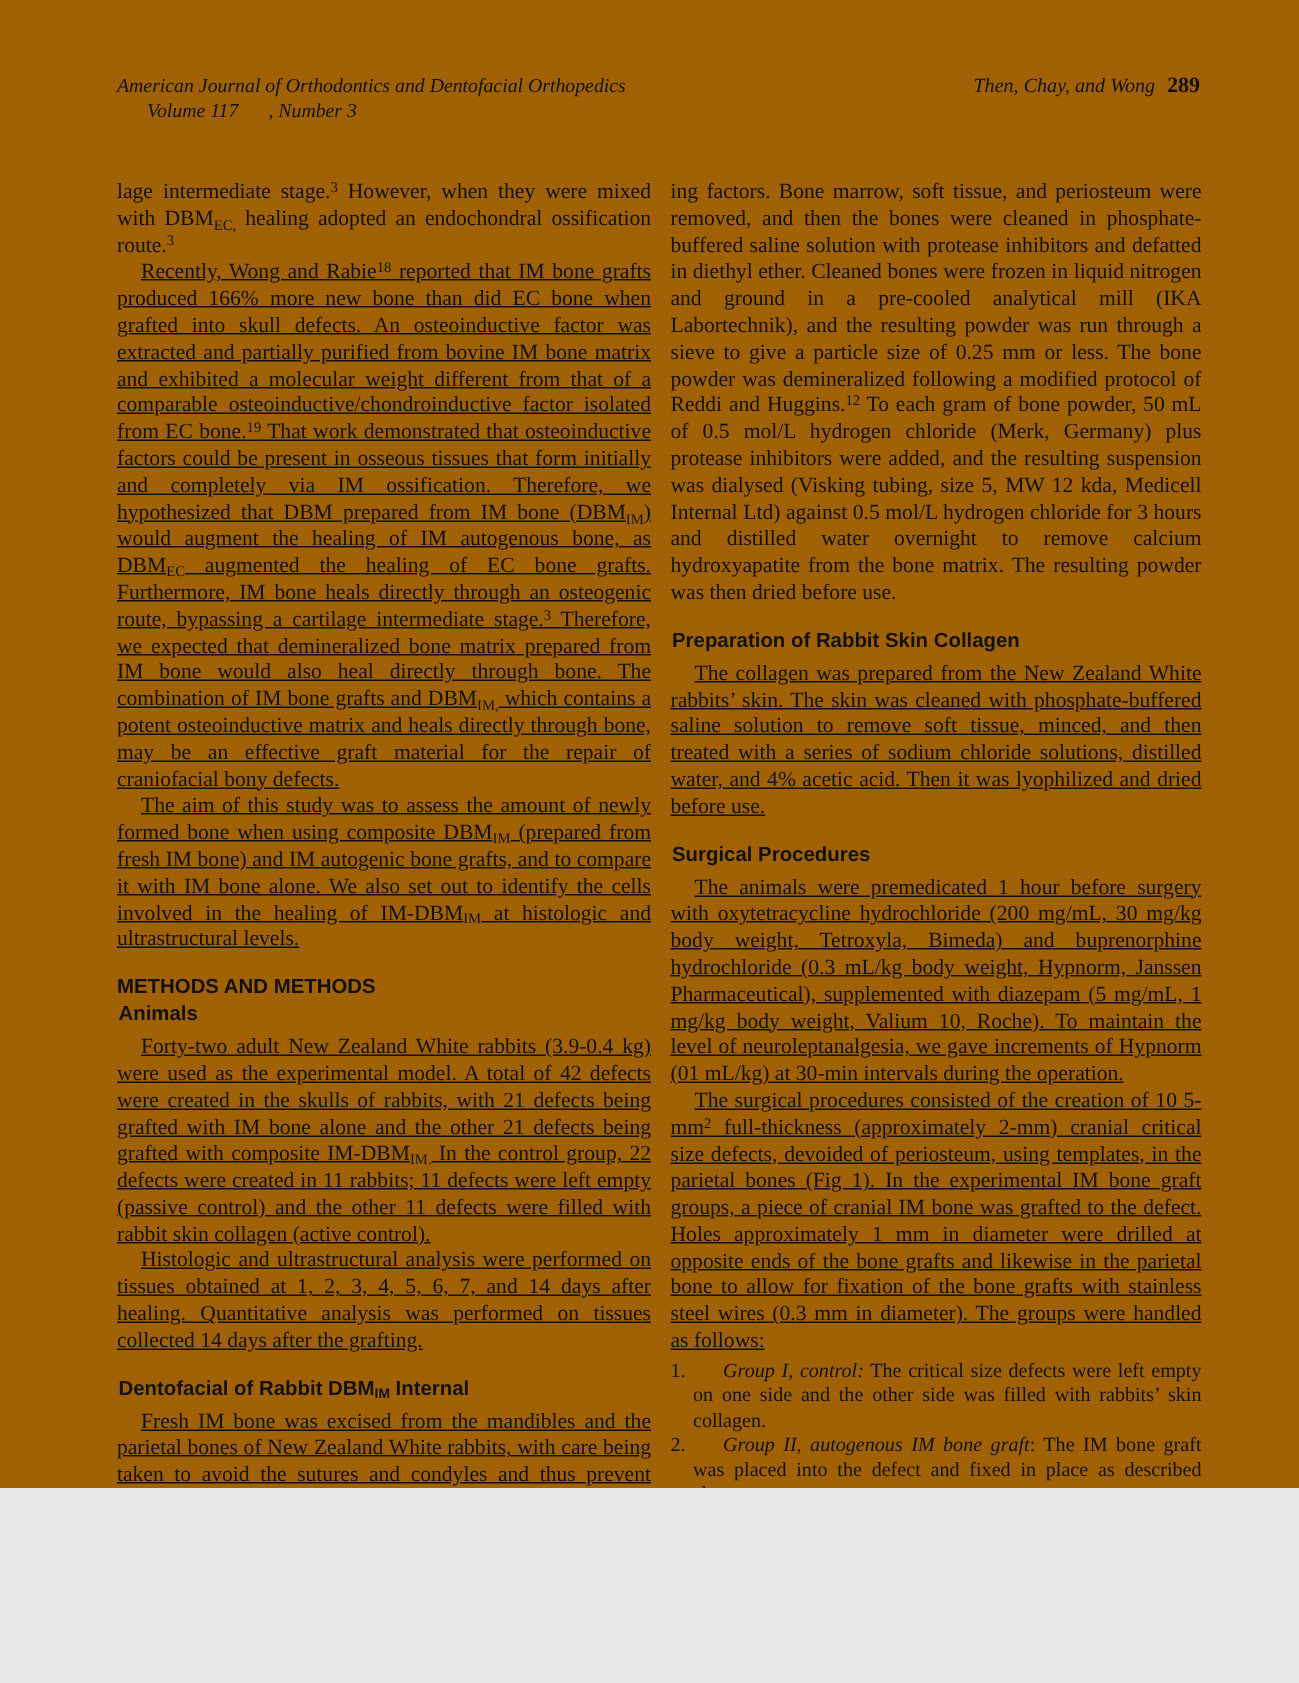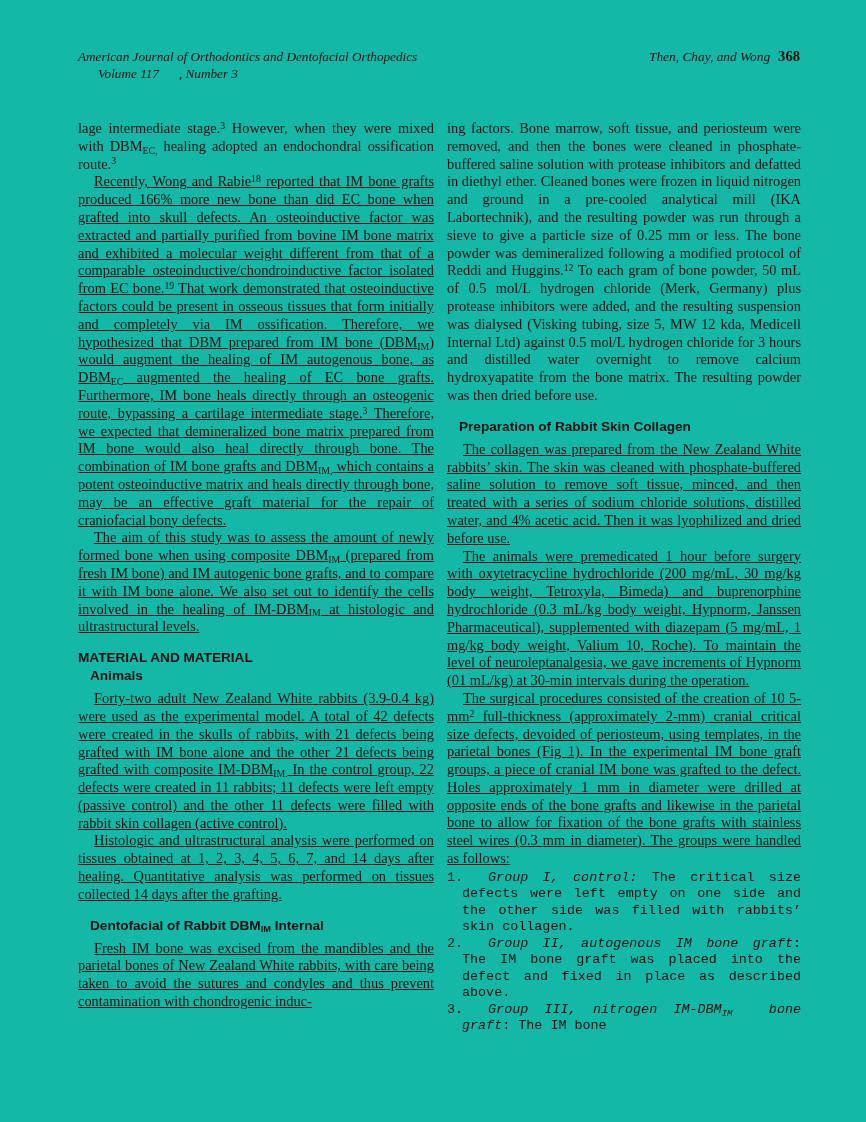--- a/index.html
+++ b/index.html
@@ -1,19 +1,19 @@
 <!DOCTYPE html>
 <html><head>
 <meta charset="utf-8">
 <style>
   html,body{margin:0;padding:0;background:#e8e8e8;}
   .page{
     position:relative;
-    width:866px;height:1122px;
-    background:#14b8a6;
+    width:866px;height:992px;
+    background:#a16207;
     margin:0 auto;
     overflow:hidden;
     font-family:"Liberation Serif","DejaVu Serif",serif;
     color:#111111;
   }
   
   .hdr-left{
     position:absolute;left:78px;top:48px;width:420px;
     font-style:italic;font-size:13.2px;line-height:17px;
   }
@@ -34,66 +34,67 @@
   p.body{margin:0;}
   p.indent{text-indent:16px;text-decoration:underline;}
   .h2{
     font-family:"Liberation Sans","DejaVu Sans",sans-serif;
     font-weight:bold;font-size:13.6px;line-height:17px;
     margin:13px 0 0 0;text-align:left;
   }
   .h3{
     font-family:"Liberation Sans","DejaVu Sans",sans-serif;
     font-weight:bold;font-size:13.6px;line-height:17px;
-    margin:13px 0 6px 12px;text-align:left;
+    margin:13px 0 6px 1px;text-align:left;
   }
   .h3.tight{margin-top:1px;}
   
   .seg-sup{position:relative;top:-0.42em;font-size:68%;line-height:0;}
   .seg-sub{position:relative;top:0.30em;font-size:68%;line-height:0;}
   .seg-i{font-style:italic;margin-left:20px;}
   .seg-i-sub{font-style:italic;position:relative;top:0.30em;font-size:68%;line-height:0;}
   
-  .glist{margin-top:2px;font-family:Liberation Mono, monospace;}
+  .glist{margin-top:2px;}
   .list-item{
     font-size:13.4px;line-height:16.5px;
     padding-left:15px;text-indent:-15px;
     text-align:justify;margin:0;
   }
   .li-num{padding-right:5px;}
 </style>
 </head>
 <body>
 
 <div class="page">
 
   <div class="hdr-left">
     <div>American Journal of Orthodontics and Dentofacial Orthopedics</div>
     <div><span class="seg-i">Volume </span><span>117</span><span class="seg-i">, Number </span><span>3</span></div>
   </div>
   <div class="hdr-right">
-    <span class="hdr-authors">Then, Chay, and Wong</span><span class="hdr-page">368</span>
+    <span class="hdr-authors">Then, Chay, and Wong</span><span class="hdr-page">289</span>
   </div>
 
   <div class="col col-left">
     <p class="body"><span>lage intermediate stage.</span><span class="seg-sup">3</span><span> However, when they were mixed with DBM</span><span class="seg-sub">EC,</span><span> healing adopted an endochondral ossification route.</span><span class="seg-sup">3</span></p>
     <p class="body indent"><span>Recently, Wong and Rabie</span><span class="seg-sup">18</span><span> reported that IM bone grafts produced 166% more new bone than did EC bone when grafted into skull defects. An osteoinductive factor was extracted and partially purified from bovine IM bone matrix and exhibited a molecular weight different from that of a comparable osteoinductive/chondroinductive factor isolated from EC bone.</span><span class="seg-sup">19</span><span> That work demonstrated that osteoinductive factors could be present in osseous tissues that form initially and completely via IM ossification. Therefore, we hypothesized that DBM prepared from IM bone (DBM</span><span class="seg-sub">IM</span><span>) would augment the healing of IM autogenous bone, as DBM</span><span class="seg-sub">EC</span><span> augmented the healing of EC bone grafts. Furthermore, IM bone heals directly through an osteogenic route, bypassing a cartilage intermediate stage.</span><span class="seg-sup">3</span><span> Therefore, we expected that demineralized bone matrix prepared from IM bone would also heal directly through bone. The combination of IM bone grafts and DBM</span><span class="seg-sub">IM,</span><span> which contains a potent osteoinductive matrix and heals directly through bone, may be an effective graft material for the repair of craniofacial bony defects.</span></p>
     <p class="body indent"><span>The aim of this study was to assess the amount of newly formed bone when using composite DBM</span><span class="seg-sub">IM</span><span> (prepared from fresh IM bone) and IM autogenic bone grafts, and to compare it with IM bone alone. We also set out to identify the cells involved in the healing of IM-DBM</span><span class="seg-sub">IM</span><span> at histologic and ultrastructural levels.</span></p>
-    <div class="h2">MATERIAL AND MATERIAL</div>
+    <div class="h2">METHODS AND METHODS</div>
     <div class="h3 tight">Animals</div>
     <p class="body indent"><span>Forty-two adult New Zealand White rabbits (3.9-0.4 kg) were used as the experimental model. A total of 42 defects were created in the skulls of rabbits, with 21 defects being grafted with IM bone alone and the other 21 defects being grafted with composite IM-DBM</span><span class="seg-sub">IM.</span><span> In the control group, 22 defects were created in 11 rabbits; 11 defects were left empty (passive control) and the other 11 defects were filled with rabbit skin collagen (active control).</span></p>
     <p class="body indent"><span>Histologic and ultrastructural analysis were performed on tissues obtained at 1, 2, 3, 4, 5, 6, 7, and 14 days after healing. Quantitative analysis was performed on tissues collected 14 days after the grafting.</span></p>
     <div class="h3"><span>Dentofacial of Rabbit DBM</span><span class="seg-sub">IM</span><span> Internal</span></div>
     <p class="body indent"><span>Fresh IM bone was excised from the mandibles and the parietal bones of New Zealand White rabbits, with care being taken to avoid the sutures and condyles and thus prevent contamination with chondrogenic induc-</span></p>
   </div>
 
   <div class="col col-right">
     <p class="body"><span>ing factors. Bone marrow, soft tissue, and periosteum were removed, and then the bones were cleaned in phosphate-buffered saline solution with protease inhibitors and defatted in diethyl ether. Cleaned bones were frozen in liquid nitrogen and ground in a pre-cooled analytical mill (IKA Labortechnik), and the resulting powder was run through a sieve to give a particle size of 0.25 mm or less. The bone powder was demineralized following a modified protocol of Reddi and Huggins.</span><span class="seg-sup">12</span><span> To each gram of bone powder, 50 mL of 0.5 mol/L hydrogen chloride (Merk, Germany) plus protease inhibitors were added, and the resulting suspension was dialysed (Visking tubing, size 5, MW 12 kda, Medicell Internal Ltd) against 0.5 mol/L hydrogen chloride for 3 hours and distilled water overnight to remove calcium hydroxyapatite from the bone matrix. The resulting powder was then dried before use.</span></p>
     <div class="h3">Preparation of Rabbit Skin Collagen</div>
     <p class="body indent"><span>The collagen was prepared from the New Zealand White rabbits’ skin. The skin was cleaned with phosphate-buffered saline solution to remove soft tissue, minced, and then treated with a series of sodium chloride solutions, distilled water, and 4% acetic acid. Then it was lyophilized and dried before use.</span></p>
+    <div class="h3">Surgical Procedures</div>
     <p class="body indent"><span>The animals were premedicated 1 hour before surgery with oxytetracycline hydrochloride (200 mg/mL, 30 mg/kg body weight, Tetroxyla, Bimeda) and buprenorphine hydrochloride (0.3 mL/kg body weight, Hypnorm, Janssen Pharmaceutical), supplemented with diazepam (5 mg/mL, 1 mg/kg body weight, Valium 10, Roche). To maintain the level of neuroleptanalgesia, we gave increments of Hypnorm (01 mL/kg) at 30-min intervals during the operation.</span></p>
     <p class="body indent"><span>The surgical procedures consisted of the creation of 10 5-mm</span><span class="seg-sup">2</span><span> full-thickness (approximately 2-mm) cranial critical size defects, devoided of periosteum, using templates, in the parietal bones (Fig 1). In the experimental IM bone graft groups, a piece of cranial IM bone was grafted to the defect. Holes approximately 1 mm in diameter were drilled at opposite ends of the bone grafts and likewise in the parietal bone to allow for fixation of the bone grafts with stainless steel wires (0.3 mm in diameter). The groups were handled as follows:</span></p>
     <div class="glist">
       <div class="list-item">
         <span class="li-num">1.</span><span><span class="seg-i">Group I, control:</span><span> The critical size defects were left empty on one side and the other side was filled with rabbits’ skin collagen.</span></span>
       </div>
       <div class="list-item">
         <span class="li-num">2.</span><span><span class="seg-i">Group II, autogenous IM bone graft</span><span>: The IM bone graft was placed into the defect and fixed in place as described above.</span></span>
       </div>
       <div class="list-item">

